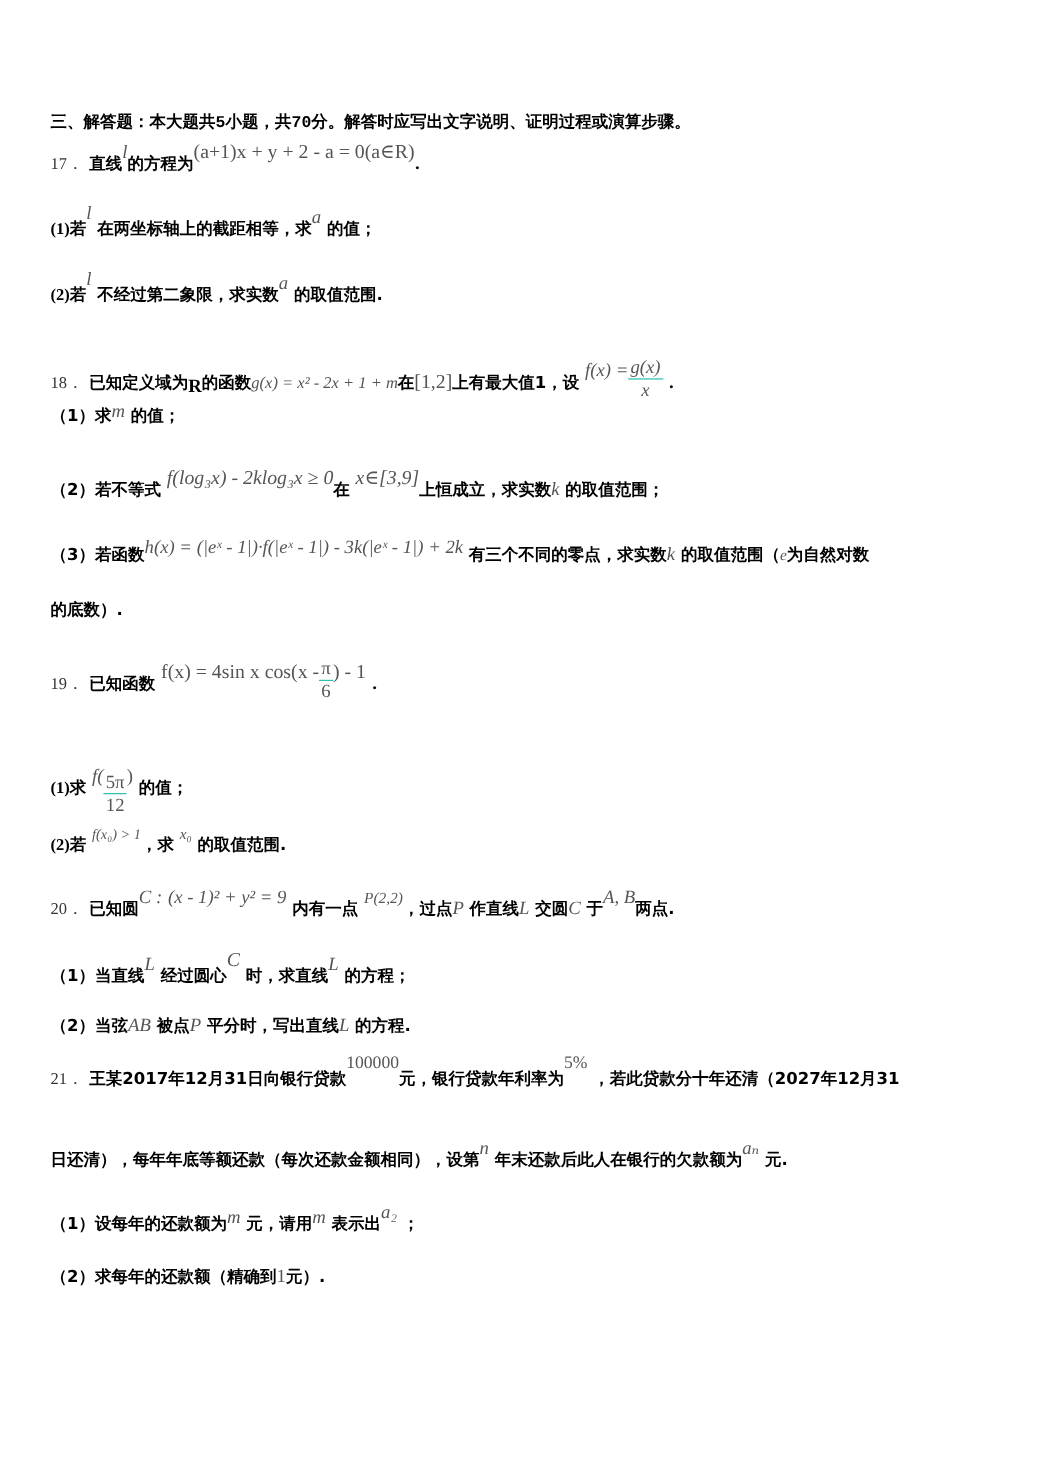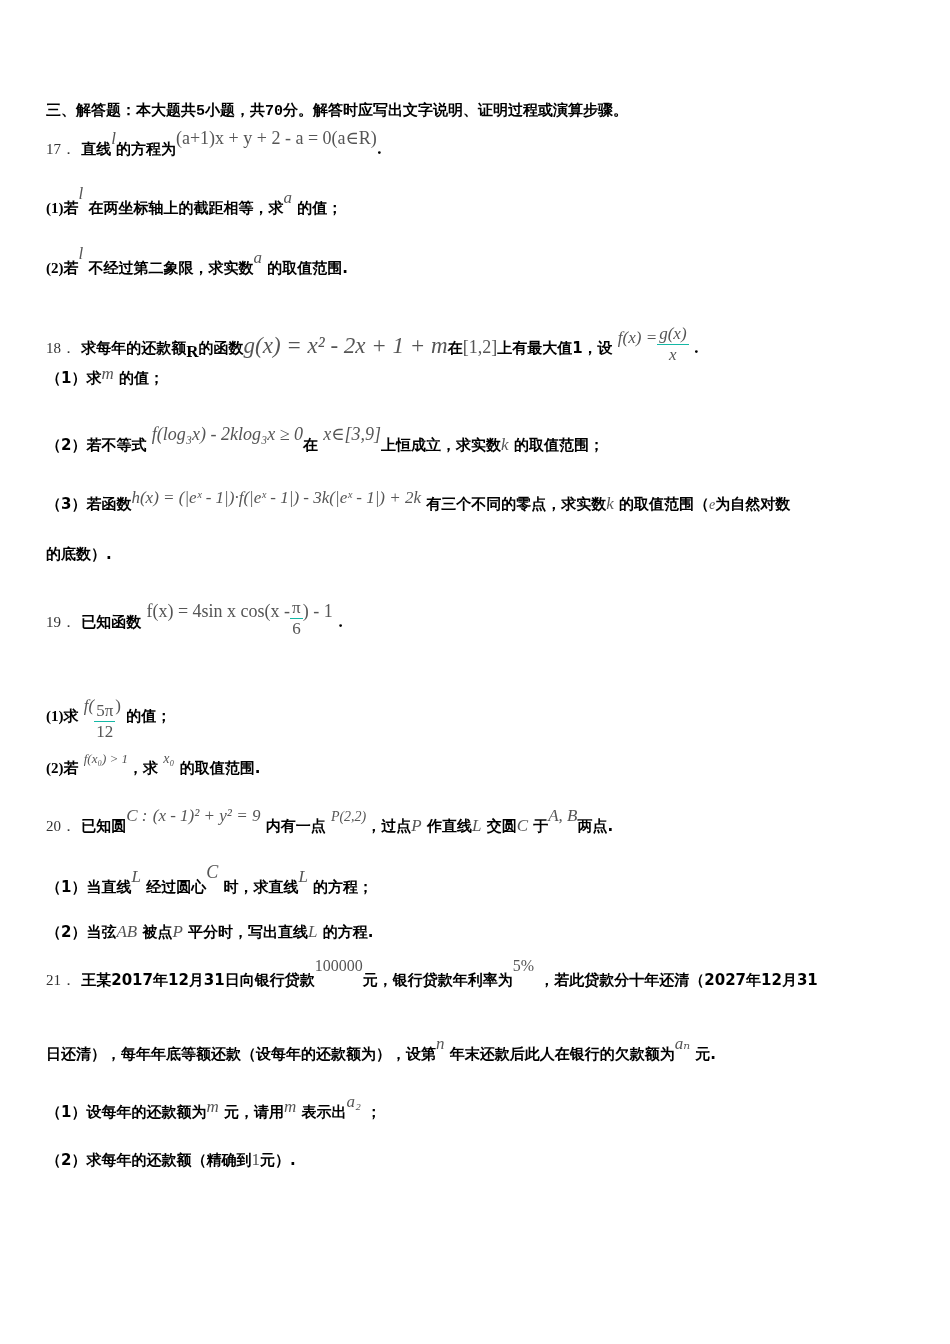--- a/index.html
+++ b/index.html
@@ -32,21 +32,21 @@
   <span class="cn">的值；</span>
 </div>
 <div class="line" style="top:258px;">
   <span class="bold-num">(2)若</span><span class="m mi up2">l</span>
   <span class="cn">不经过第二象限，求实数</span><span class="m mi up">a</span>
   <span class="cn">的取值范围.</span>
 </div>
 
 <div class="line" style="top:328px;">
   <span class="num">18．</span>
-  <span class="cn">求每年的还款额</span><span class="bold-num" style="position:relative;top:4px;font-size:17px;">R</span><span class="cn">的函数</span><span class="m mi" style="font-size:23px;">g(x) = x² - 2x + 1 + m</span><span class="cn">在</span><span class="m" style="font-size:18px;">[1,2]</span><span class="cn">上有最大值1，设</span>
+  <span class="cn">已知定义域为</span><span class="bold-num" style="position:relative;top:4px;font-size:17px;">R</span><span class="cn">的函数</span><span class="m mi" style="font-size:15px;">g(x) = x² - 2x + 1 + m</span><span class="cn">在</span><span class="m" style="font-size:18px;">[1,2]</span><span class="cn">上有最大值1，设</span>
   <span class="m mi up">f(x) =</span><span class="frac" style="position:relative;top:-4px;"><span class="n mi">g(x)</span><span class="d mi">x</span></span>
   <span>.</span>
 </div>
 <div class="line" style="top:368px;">
   <span class="cn">（1）求</span><span class="m mi up" style="top:-4px;">m</span>
   <span class="cn">的值；</span>
 </div>
 <div class="line" style="top:434px;">
   <span class="cn">（2）若不等式</span>
   <span class="m mi up" style="font-size:18px;">f(log₃x) - 2klog₃x ≥ 0</span><span class="cn">在</span>
@@ -100,21 +100,21 @@
   <span class="cn">平分时，写出直线</span><span class="m mi">L</span>
   <span class="cn">的方程.</span>
 </div>
 
 <div class="line" style="top:970px;">
   <span class="num">21．</span>
   <span class="cn">王某2017年12月31日向银行贷款</span><span class="m up2" style="font-size:16px;">100000</span><span class="cn">元，银行贷款年利率为</span><span class="m up2" style="font-size:16px;">5%</span>
   <span class="cn">，若此贷款分十年还清（2027年12月31</span>
 </div>
 <div class="line" style="top:1044px;">
-  <span class="cn">日还清），每年年底等额还款（设每年的还款额为），设第</span><span class="m mi up">n</span>
+  <span class="cn">日还清），每年年底等额还款（每次还款金额相同），设第</span><span class="m mi up">n</span>
   <span class="cn">年末还款后此人在银行的欠款额为</span><span class="m mi up">aₙ</span>
   <span class="cn">元.</span>
 </div>
 <div class="line" style="top:1102px;">
   <span class="cn">（1）设每年的还款额为</span><span class="m mi up" style="top:-5px;">m</span>
   <span class="cn">元，请用</span><span class="m mi up" style="top:-5px;">m</span>
   <span class="cn">表示出</span><span class="m mi up">a₂</span>
   <span class="cn">；</span>
 </div>
 <div class="line" style="top:1150px;">

